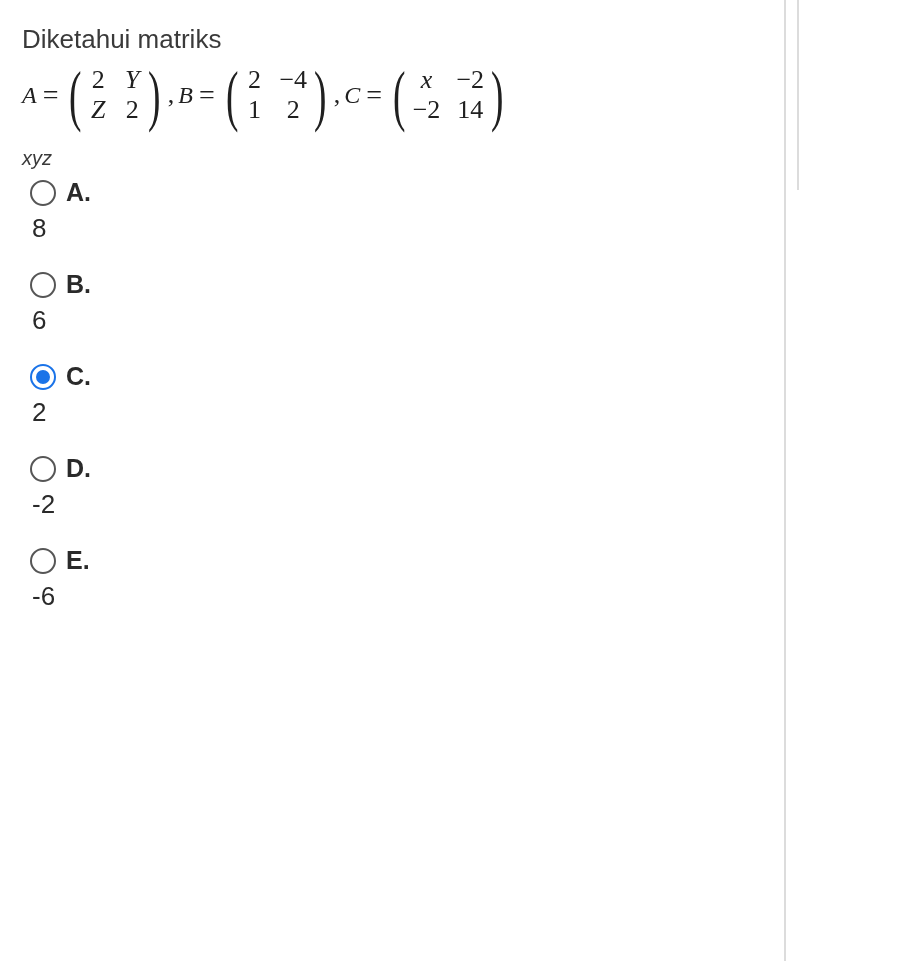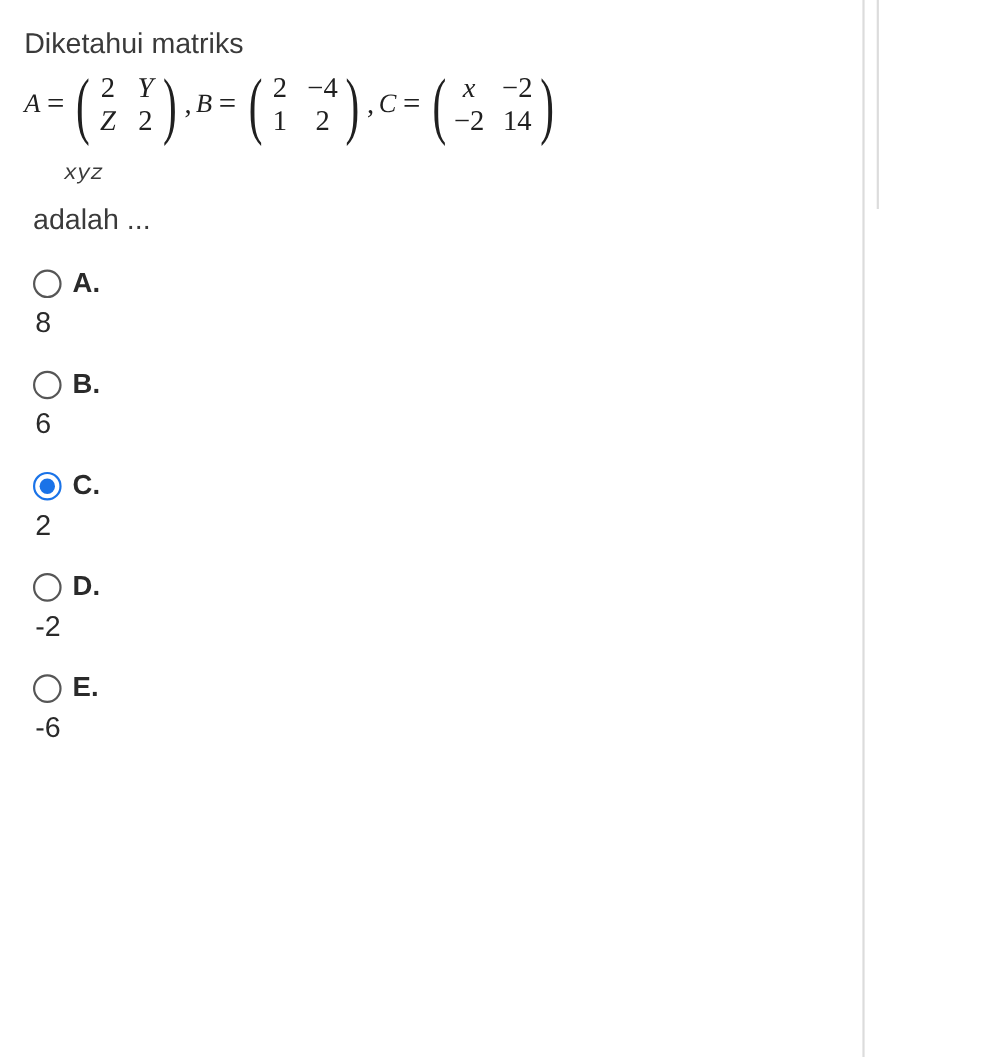--- a/index.html
+++ b/index.html
@@ -56,25 +56,24 @@
   .line2 {
     font-size: 26px;
     color: #3a3a3a;
     display: flex;
     align-items: baseline;
     flex-wrap: wrap;
     gap: 6px;
   }
   .line2 .sup {
     font-style: italic;
-    font-family: Liberation Mono, monospace;
+    font-family: Liberation Sans, sans-serif;
     font-size: 20px;
     position: relative;
     top: -8px;
-    margin-left: 36px;
   }
   .line3 {
     font-size: 26px;
     color: #3a3a3a;
     margin-top: 6px;
     margin-bottom: 28px;
     padding-left: 8px;
   }
   .options {
     padding-left: 8px;
@@ -182,21 +181,20 @@
         <span>−2</span>
         <span>14</span>
       </span>
       <span class="paren">)</span>
     </span>
   </div>
 
   <div class="line2">
     <span class="sup">xyz</span>
   </div>
-  <div class="line3">adalah ...</div>
 
   <div class="options">
 
     <div class="option">
       <div class="opt-head">
         <span class="radio">
             <span class="dot"></span>
           </span>
         <span class="opt-label">A.</span>
       </div>

